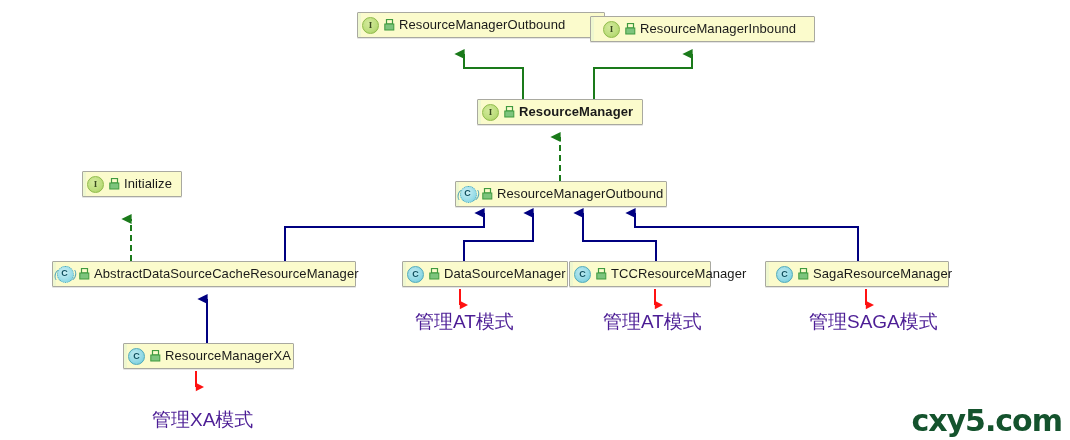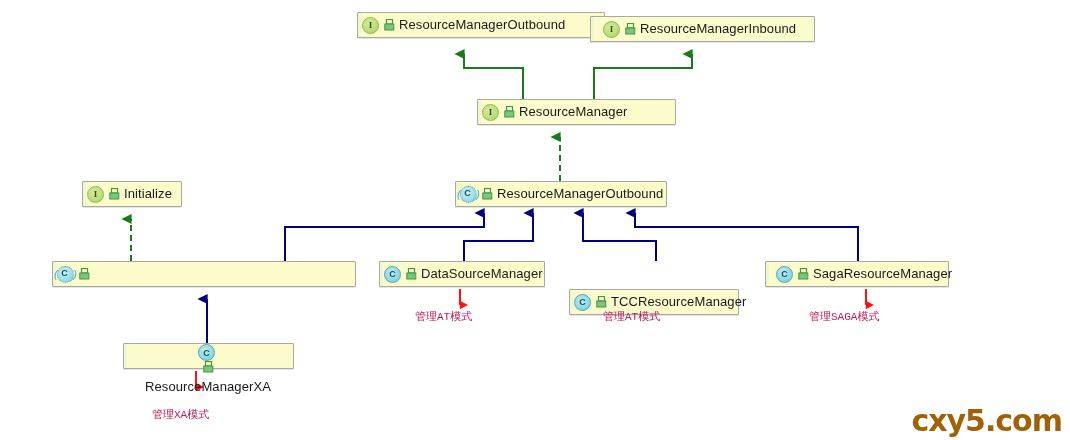--- a/index.html
+++ b/index.html
@@ -62,30 +62,30 @@
   .ic-abstract .par.l{left:-4px;}
   .ic-abstract .par.r{right:-4px;}
 
   
   .ic-lock{width:12px;height:13px;margin-left:5px;}
   .ic-lock svg{display:block;}
 
   
   .anno{
     position:absolute;
-    color:#be185d;
-    font-size:11px;
+    color:#4c1d95;
+    font-size:19px;
     white-space:nowrap;
-    font-family:Liberation Mono, monospace;
+    font-family:Liberation Sans, sans-serif;
   }
   
   .watermark{
     position:absolute;
     right:8px;bottom:2px;
-    color:#a16207;
+    color:#14532d;
     font-family:"DejaVu Sans","Liberation Sans",sans-serif;
     font-weight:bold;
     font-size:30px;
     letter-spacing:-1px;
     line-height:34px;
   }
 </style>
 </head>
 <body>
 
@@ -179,32 +179,32 @@
     <span class="ic ic-iface"></span>
     <span class="ic ic-lock">
       <svg viewBox="0 0 12 13" width="12" height="13">
         <rect x="2.5" y="0.5" width="6" height="4.5" fill="none" stroke="#3f9a3f" stroke-width="1.2"></rect>
         <rect x="0.8" y="5" width="9" height="6" fill="#7dc47d" stroke="#3f9a3f" stroke-width="1"></rect>
       </svg>
     </span>
     <span class="label">ResourceManagerInbound</span>
   </div>
 
-  <div class="node" style="left:477px;top:99px;width:199px;">
+  <div class="node" style="left:477px;top:99px;width:166px;font-weight:bold;">
     <span class="ic ic-iface"></span>
     <span class="ic ic-lock">
       <svg viewBox="0 0 12 13" width="12" height="13">
         <rect x="2.5" y="0.5" width="6" height="4.5" fill="none" stroke="#3f9a3f" stroke-width="1.2"></rect>
         <rect x="0.8" y="5" width="9" height="6" fill="#7dc47d" stroke="#3f9a3f" stroke-width="1"></rect>
       </svg>
     </span>
     <span class="label">ResourceManager</span>
   </div>
 
-  <div class="node" style="left:82px;top:181px;width:100px;">
+  <div class="node" style="left:82px;top:171px;width:100px;">
     <span class="ic ic-iface"></span>
     <span class="ic ic-lock">
       <svg viewBox="0 0 12 13" width="12" height="13">
         <rect x="2.5" y="0.5" width="6" height="4.5" fill="none" stroke="#3f9a3f" stroke-width="1.2"></rect>
         <rect x="0.8" y="5" width="9" height="6" fill="#7dc47d" stroke="#3f9a3f" stroke-width="1"></rect>
       </svg>
     </span>
     <span class="label">Initialize</span>
   </div>
 
@@ -226,34 +226,35 @@
     <span class="ic ic-abstract">
       <i class="par l">(</i>
         <i class="par r">)</i>
     </span>
     <span class="ic ic-lock">
       <svg viewBox="0 0 12 13" width="12" height="13">
         <rect x="2.5" y="0.5" width="6" height="4.5" fill="none" stroke="#3f9a3f" stroke-width="1.2"></rect>
         <rect x="0.8" y="5" width="9" height="6" fill="#7dc47d" stroke="#3f9a3f" stroke-width="1"></rect>
       </svg>
     </span>
-  </div>
-
-  <div class="node" style="left:379px;top:261px;width:166px;">
+    <span class="label">AbstractDataSourceCacheResourceManager</span>
+  </div>
+
+  <div class="node" style="left:402px;top:261px;width:166px;">
     <span class="ic ic-class"></span>
     <span class="ic ic-lock">
       <svg viewBox="0 0 12 13" width="12" height="13">
         <rect x="2.5" y="0.5" width="6" height="4.5" fill="none" stroke="#3f9a3f" stroke-width="1.2"></rect>
         <rect x="0.8" y="5" width="9" height="6" fill="#7dc47d" stroke="#3f9a3f" stroke-width="1"></rect>
       </svg>
     </span>
     <span class="label">DataSourceManager</span>
   </div>
 
-  <div class="node" style="left:569px;top:261px;width:170px;margin-top:28px;">
+  <div class="node" style="left:569px;top:261px;width:142px;">
     <span class="ic ic-class"></span>
     <span class="ic ic-lock">
       <svg viewBox="0 0 12 13" width="12" height="13">
         <rect x="2.5" y="0.5" width="6" height="4.5" fill="none" stroke="#3f9a3f" stroke-width="1.2"></rect>
         <rect x="0.8" y="5" width="9" height="6" fill="#7dc47d" stroke="#3f9a3f" stroke-width="1"></rect>
       </svg>
     </span>
     <span class="label">TCCResourceManager</span>
   </div>
 
@@ -261,21 +262,21 @@
     <span class="ic ic-class"></span>
     <span class="ic ic-lock">
       <svg viewBox="0 0 12 13" width="12" height="13">
         <rect x="2.5" y="0.5" width="6" height="4.5" fill="none" stroke="#3f9a3f" stroke-width="1.2"></rect>
         <rect x="0.8" y="5" width="9" height="6" fill="#7dc47d" stroke="#3f9a3f" stroke-width="1"></rect>
       </svg>
     </span>
     <span class="label">SagaResourceManager</span>
   </div>
 
-  <div class="node" style="left:123px;top:343px;width:171px;flex-direction:column;">
+  <div class="node" style="left:123px;top:343px;width:171px;">
     <span class="ic ic-class"></span>
     <span class="ic ic-lock">
       <svg viewBox="0 0 12 13" width="12" height="13">
         <rect x="2.5" y="0.5" width="6" height="4.5" fill="none" stroke="#3f9a3f" stroke-width="1.2"></rect>
         <rect x="0.8" y="5" width="9" height="6" fill="#7dc47d" stroke="#3f9a3f" stroke-width="1"></rect>
       </svg>
     </span>
     <span class="label">ResourceManagerXA</span>
   </div>
 

